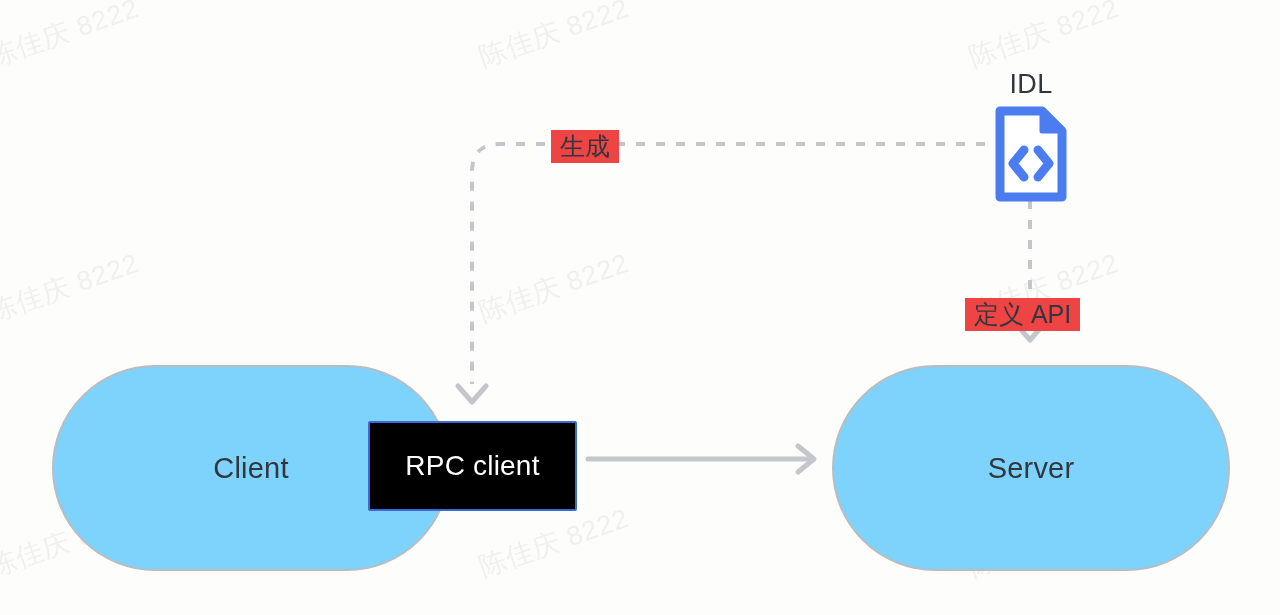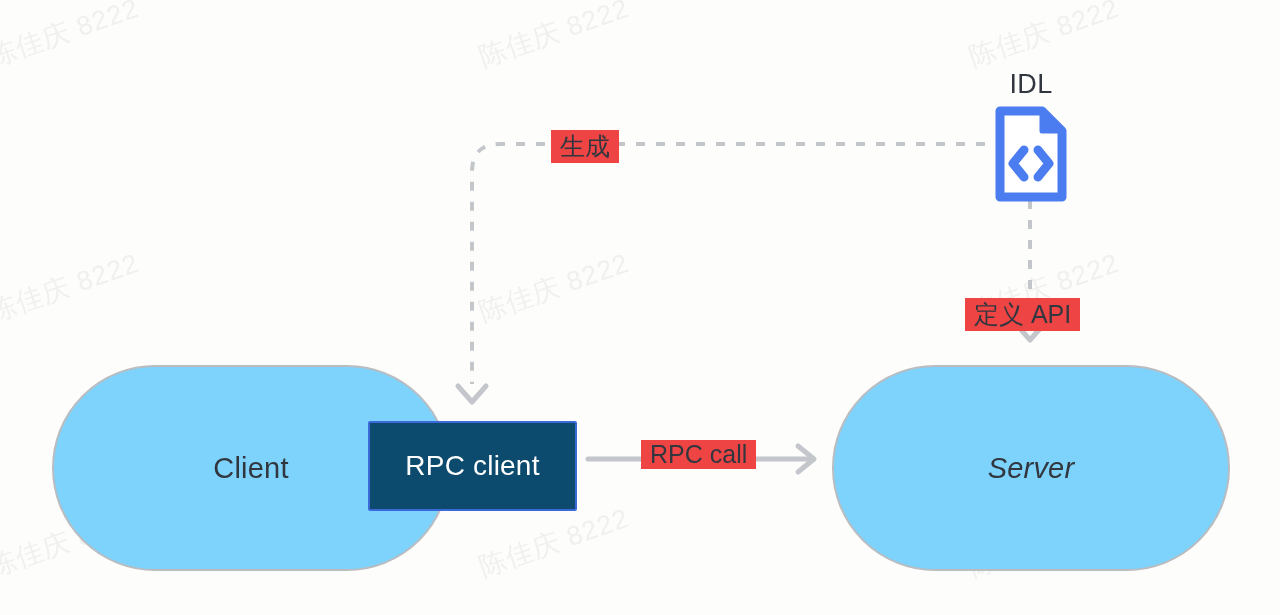--- a/index.html
+++ b/index.html
@@ -76,29 +76,28 @@
     left: 52px;
     top: 356px;
     width: 398px;
     height: 206px;
   }
   #node-server {
     left: 832px;
     top: 356px;
     width: 398px;
     height: 206px;
-    font-style: italic;
   }
 
   #node-rpc-client {
     left: 368px;
     top: 412px;
     width: 209px;
     height: 90px;
-    background: #0c4a6e;
+    background: #000000;
     border: 2.5px solid #3b6ad8;
     border-radius: 2px;
     z-index: 3;
   }
   #node-rpc-client .node-label {
     font-size: 28px;
     color: #ffffff;
     letter-spacing: 0.2px;
   }
 
@@ -182,21 +181,20 @@
     <g>
       <path d="M 588 459 L 812 459" fill="none" stroke="#c3c6ca" stroke-width="5" stroke-linecap="round"></path>
       <path d="M 798 446 L 814 459 L 798 472" fill="none" stroke="#c3c6ca" stroke-width="5" stroke-linecap="round" stroke-linejoin="round"></path>
     </g>
   </svg>
 
   <div class="edge-label" id="edge-label-generate">生成</div>
 
   <div class="edge-label" id="edge-label-define-api">定义 API</div>
 
-  <div class="edge-label" id="edge-label-rpc-call">RPC call</div>
 
   <div class="node pill-node" id="node-client">
     <span class="node-label">Client</span>
   </div>
 
   <div class="node" id="node-rpc-client">
     <span class="node-label">RPC client</span>
   </div>
 
   <div class="node pill-node" id="node-server">

